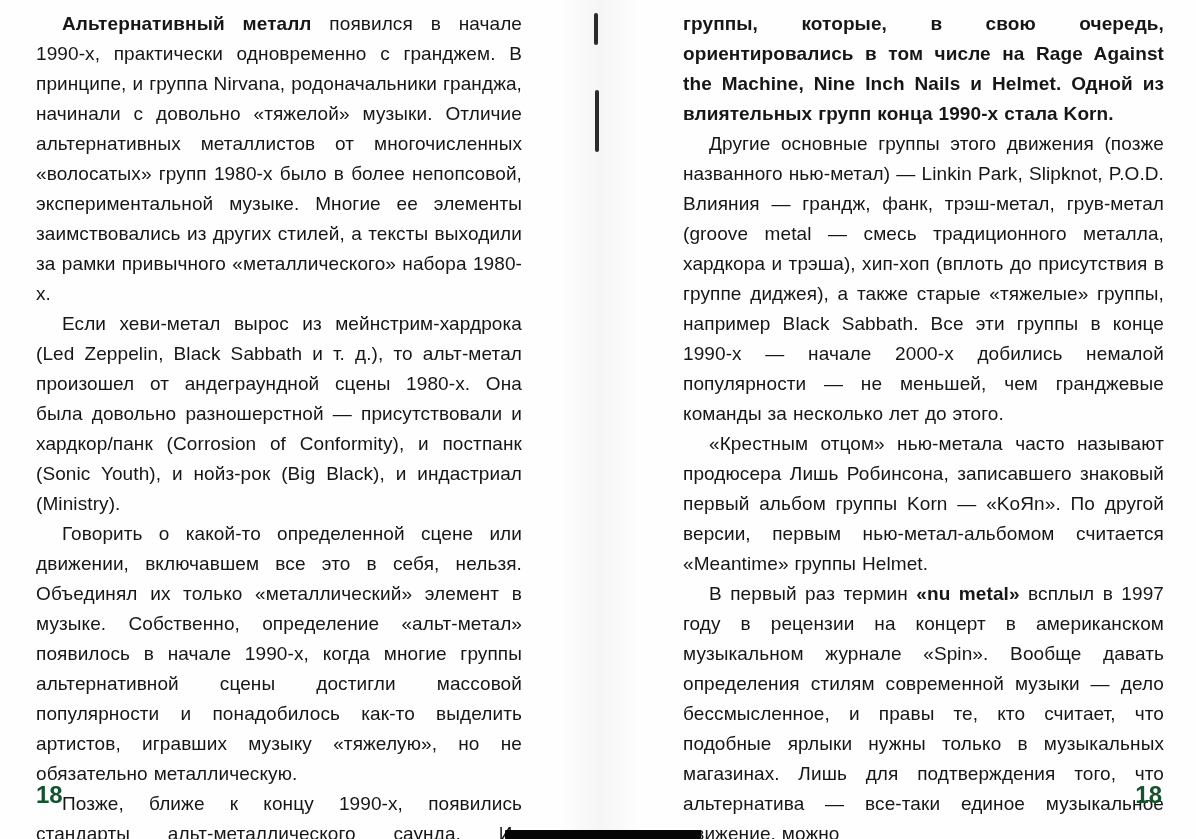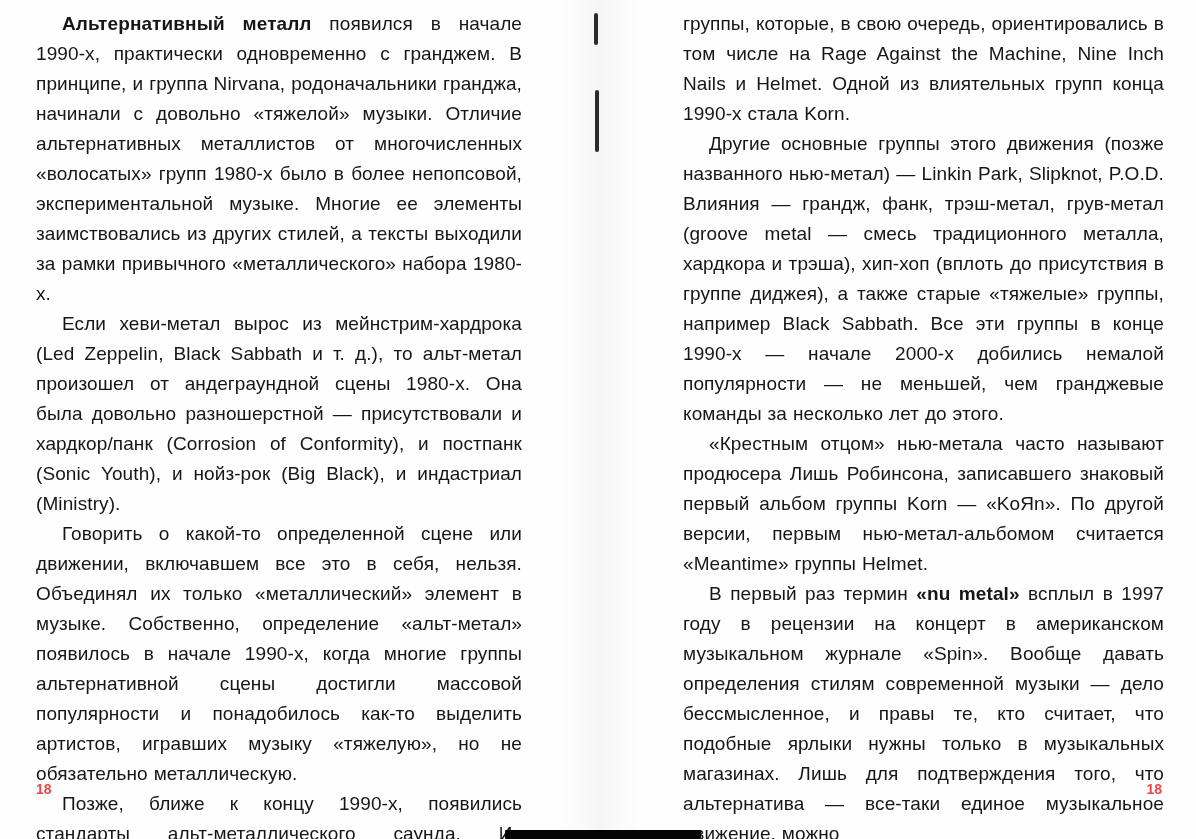--- a/index.html
+++ b/index.html
@@ -45,28 +45,28 @@
     font-size: 19px;
     line-height: 30px;
     text-align: justify;
     text-indent: 26px;
     letter-spacing: 0.1px;
     word-spacing: 0.5px;
     hyphens: auto;
     -webkit-hyphens: auto;
     color: #161616;
   }
-  .text-block p.no-indent { text-indent: 0; }
+  .text-block p.no-indent { text-indent: 0; font-weight: bold; }
   .text-block .b { font-weight: bold; }
   .page-number {
     position: absolute;
     top: 781px;
-    font-size: 14px;
+    font-size: 24px;
     font-weight: bold;
-    color: #ef4444;
+    color: #14532d;
   }
   .page.left  .page-number { left: 0; }
   .page.right .page-number { right: 2px; }
   
   .gutter-dash {
     position: absolute;
     background: #2b2b2b;
     border-radius: 2px;
   }
   .dash-1 { left: 594px; top: 13px;  width: 4px; height: 32px; }

